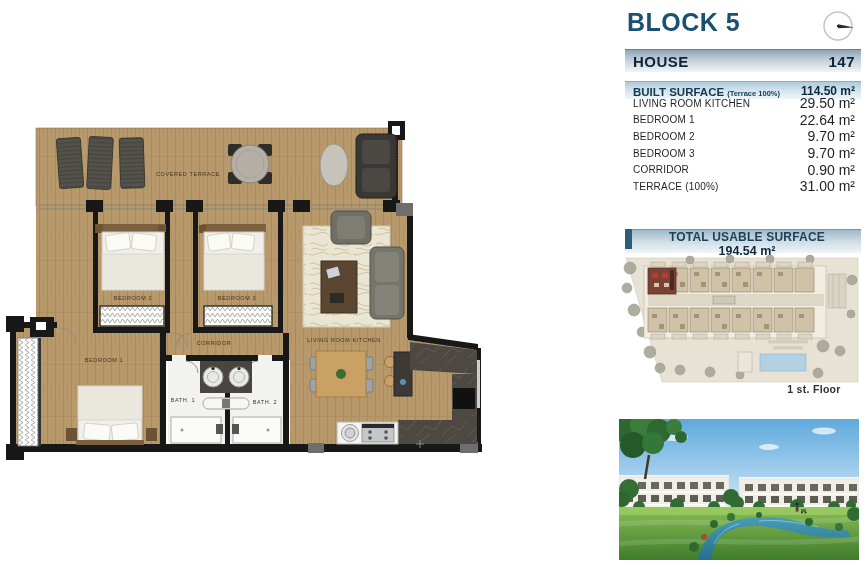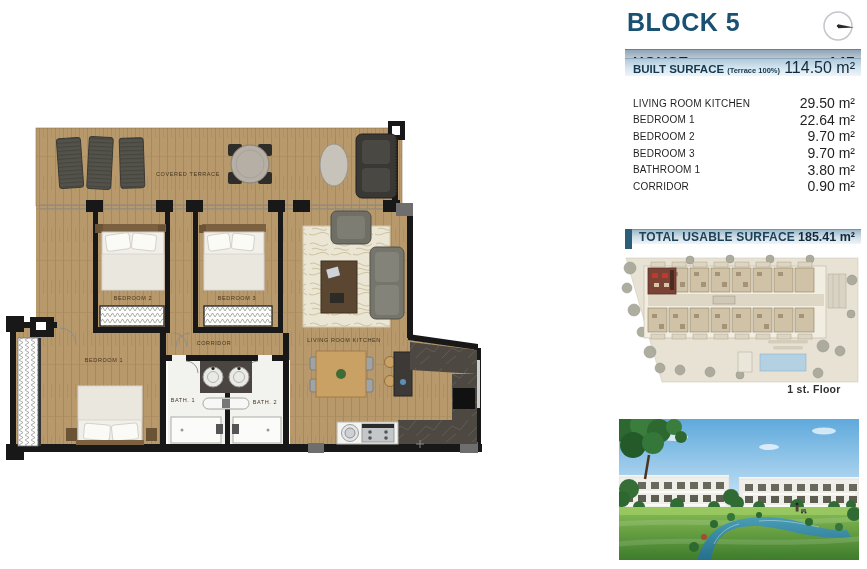--- a/index.html
+++ b/index.html
@@ -11,36 +11,36 @@
     font-size:25px; font-weight:bold; color:#1a5172; letter-spacing:.5px;text-align:right;
   }
   .compass { position:absolute; left:820px; top:8px; }
 
   .bar { position:absolute; left:625px; width:236px; display:flex; align-items:center;
          justify-content:space-between; padding:0 6px 0 8px; }
   .house-bar { top:49px; height:23px;
     background:linear-gradient(180deg,#8fa4b6 0%,#c3cfd9 45%,#f1f5f8 100%);
     border-top:1px solid #6d808f; }
   .house-bar .lbl, .house-bar .val { font-size:15px; font-weight:bold; color:#0d2537; letter-spacing:.5px; }
-  .built-bar { top:58px; height:18px;
+  .built-bar { top:81px; height:18px;
     background:linear-gradient(180deg,#aecadb 0%,#d6e6ef 55%,#eef5f9 100%);
     border-top:1px solid #8fa9ba; }
   .built-bar .lbl { font-size:11.5px; font-weight:bold; color:#14384f; }
   .built-bar .note { font-size:7.5px; font-weight:bold; color:#14384f; margin-left:3px; }
-  .built-bar .val { font-size:16px; font-weight:normal; color:#10293c; }
+  .built-bar .val { font-size:12px; font-weight:bold; color:#10293c; }
 
   .rows { position:absolute; left:625px; top:95px; width:236px; }
   .srow { height:16.6px; display:flex; align-items:center; justify-content:space-between;
           padding:0 6px 0 8px; }
   .srow .lbl { font-size:10px; color:#1f1f1f; letter-spacing:.2px; }
   .srow .val { font-size:14px; color:#1f1f1f; }
 
-  .total-bar { top:229px; height:15px;
+  .total-bar { top:229px; height:24px;
     background:linear-gradient(180deg,#9cb8c9 0%,#cfdde6 50%,#f0f5f8 100%);
-    border-top:1px solid #7795a8; padding-left:14px; }
+    border-top:1px solid #7795a8; padding-left:14px;flex-direction:column; }
   .total-bar::before { content:""; position:absolute; left:0; top:-1px; width:7px; height:20px;
     background:#2b5f79; }
   .total-bar .lbl { font-size:12px; font-weight:bold; color:#1d4257; letter-spacing:.2px; }
   .total-bar .val { font-size:12.5px; font-weight:bold; color:#10293c; }
 
   .siteplan { position:absolute; left:618px; top:254px; }
   .photo { position:absolute; left:619px; top:419px; }
   .floorplan { position:absolute; left:0; top:0; }
 
   .room-label { font-size:5.5px; fill:#46351d; letter-spacing:.6px; }
@@ -301,32 +301,32 @@
     </div>
     <div class="srow">
       <span class="lbl">BEDROOM 2</span>
       <span class="val">9.70 m²</span>
     </div>
     <div class="srow">
       <span class="lbl">BEDROOM 3</span>
       <span class="val">9.70 m²</span>
     </div>
     <div class="srow">
-      <span class="lbl">BATHROOM 1</span>
-      <span class="val">3.80 m²</span>
-    </div>
-    <div class="srow">
       <span class="lbl">CORRIDOR</span>
       <span class="val">0.90 m²</span>
     </div>
+    <div class="srow">
+      <span class="lbl">TERRACE (100%)</span>
+      <span class="val">31.00 m²</span>
+    </div>
   </div>
 
   <div class="bar total-bar">
     <span class="lbl">TOTAL USABLE SURFACE</span>
-    <span class="val">185.41 m²</span>
+    <span class="val">194.54 m²</span>
   </div>
 
   <svg class="siteplan" width="244" height="150" viewBox="0 0 244 150">
     <path d="M8,4 L240,4 L240,128 L44,128 Z" fill="#e7e2d4" stroke="#cfc9b8" stroke-width="0.6"></path>
 
     <g fill="#a9a99b" stroke="#8f8f80" stroke-width="0.5" opacity="0.95">
       <circle cx="12" cy="14" r="6"></circle>
         <circle cx="9" cy="34" r="5"></circle>
         <circle cx="16" cy="56" r="6"></circle>
       <circle cx="24" cy="78" r="5"></circle>

